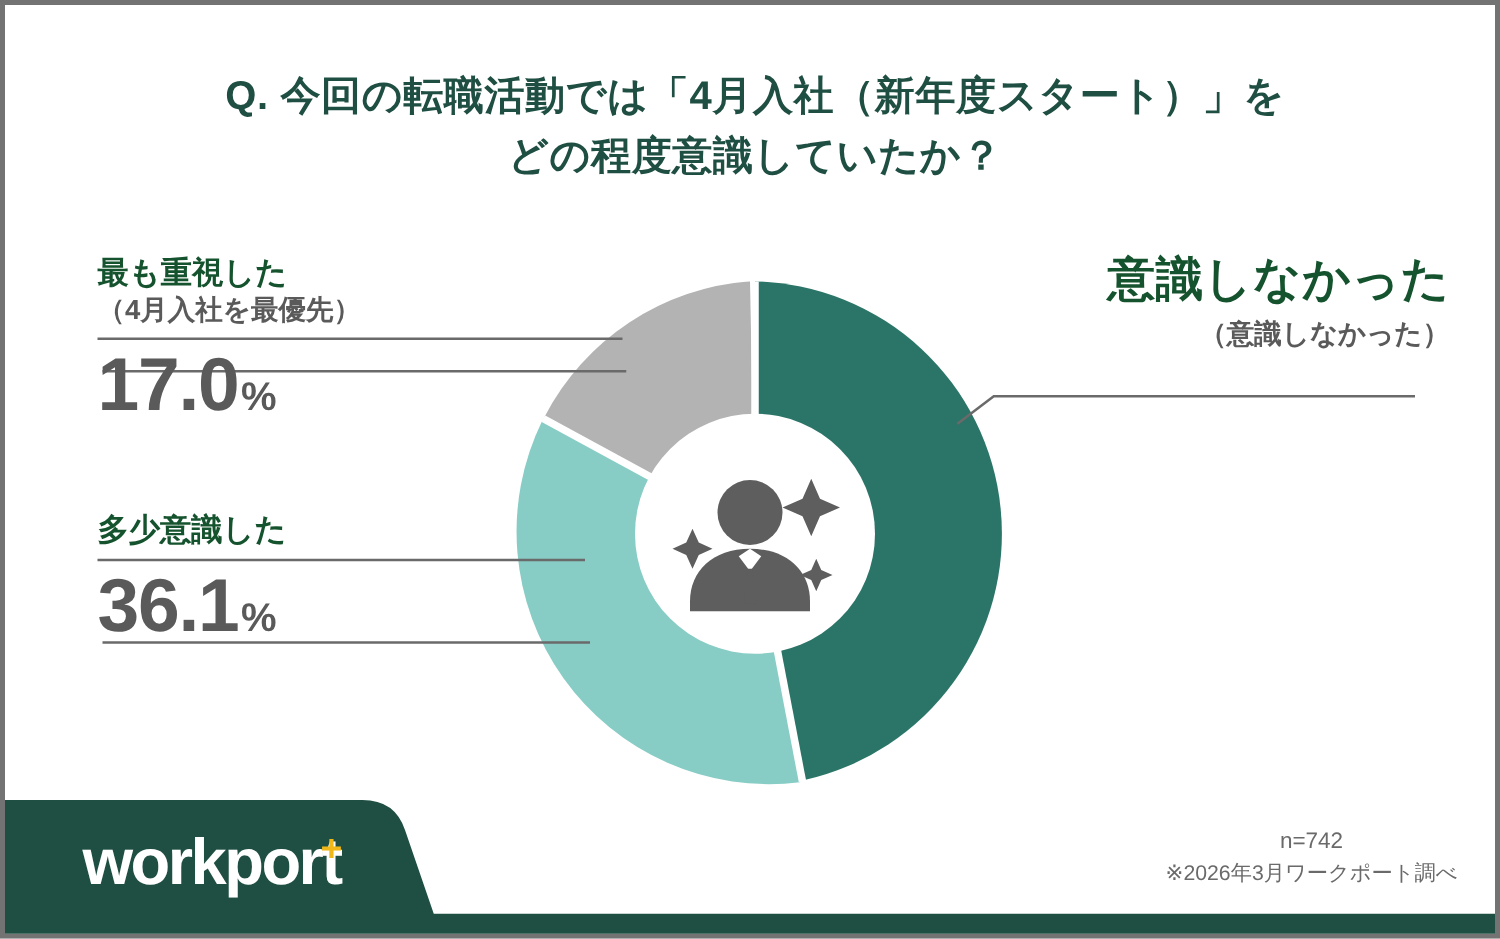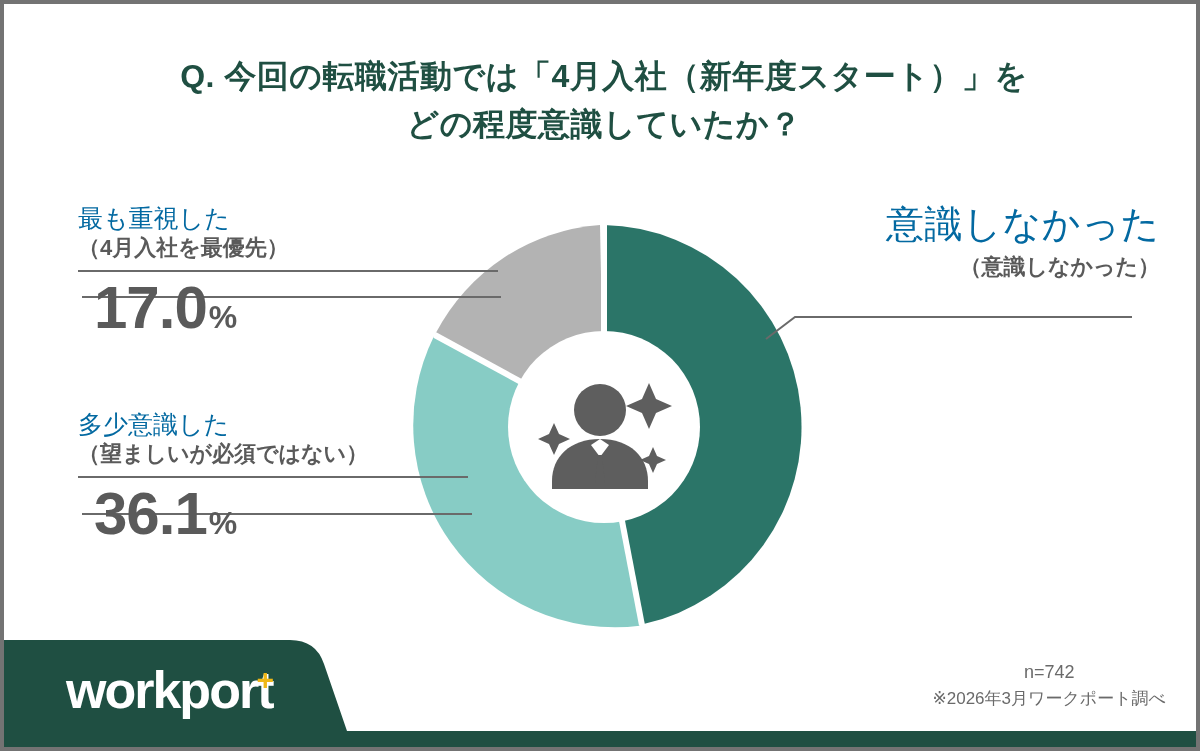--- a/index.html
+++ b/index.html
@@ -41,43 +41,42 @@
     left: 398px;
     top: 221px;
     width: 404px;
     height: 404px;
   }
   .chart-wrap svg { display: block; }
 
   
   .callout { position: absolute; }
   .callout .name {
-    color: #0369a1;
-    font-weight: normal;
+    color: #14532d;
+    font-weight: bold;
     line-height: 1.28;
     white-space: nowrap;
   }
   .callout .sub {
     color: #5A5A5A;
     font-weight: bold;
     line-height: 1.3;
     white-space: nowrap;
   }
   .callout .rule {
     height: 0;
     border-top: 2px solid #6A6A6A;
     margin-top: 7px;
   }
   .callout .pct {
     color: #5A5A5A;
     font-weight: bold;
     white-space: nowrap;
     line-height: 1;
     margin-top: 6px;
-    margin-left: 16px;
   }
   .callout .pct .num { font-size: 60px; letter-spacing: -1px; }
   .callout .pct .sym { font-size: 32px; margin-left: 2px; }
 
   
   .callout-left { left: 74px; }
   .callout-left .name { font-size: 25px; }
   .callout-left .sub  { font-size: 22px; }
 
   #callout-top    { top: 198px; }
@@ -195,21 +194,20 @@
     <div class="name">最も重視した</div>
     <div class="sub">（4月入社を最優先）</div>
     <div class="rule"></div>
     <div class="pct">
       <span class="num">17.0</span><span class="sym">%</span>
     </div>
   </div>
 
   <div class="callout callout-left" id="callout-bottom">
     <div class="name">多少意識した</div>
-    <div class="sub">（望ましいが必須ではない）</div>
     <div class="rule"></div>
     <div class="pct">
       <span class="num">36.1</span><span class="sym">%</span>
     </div>
   </div>
 
   <div class="callout" id="callout-right">
     <div class="name">意識しなかった</div>
     <div class="sub">（意識しなかった）</div>
   </div>

